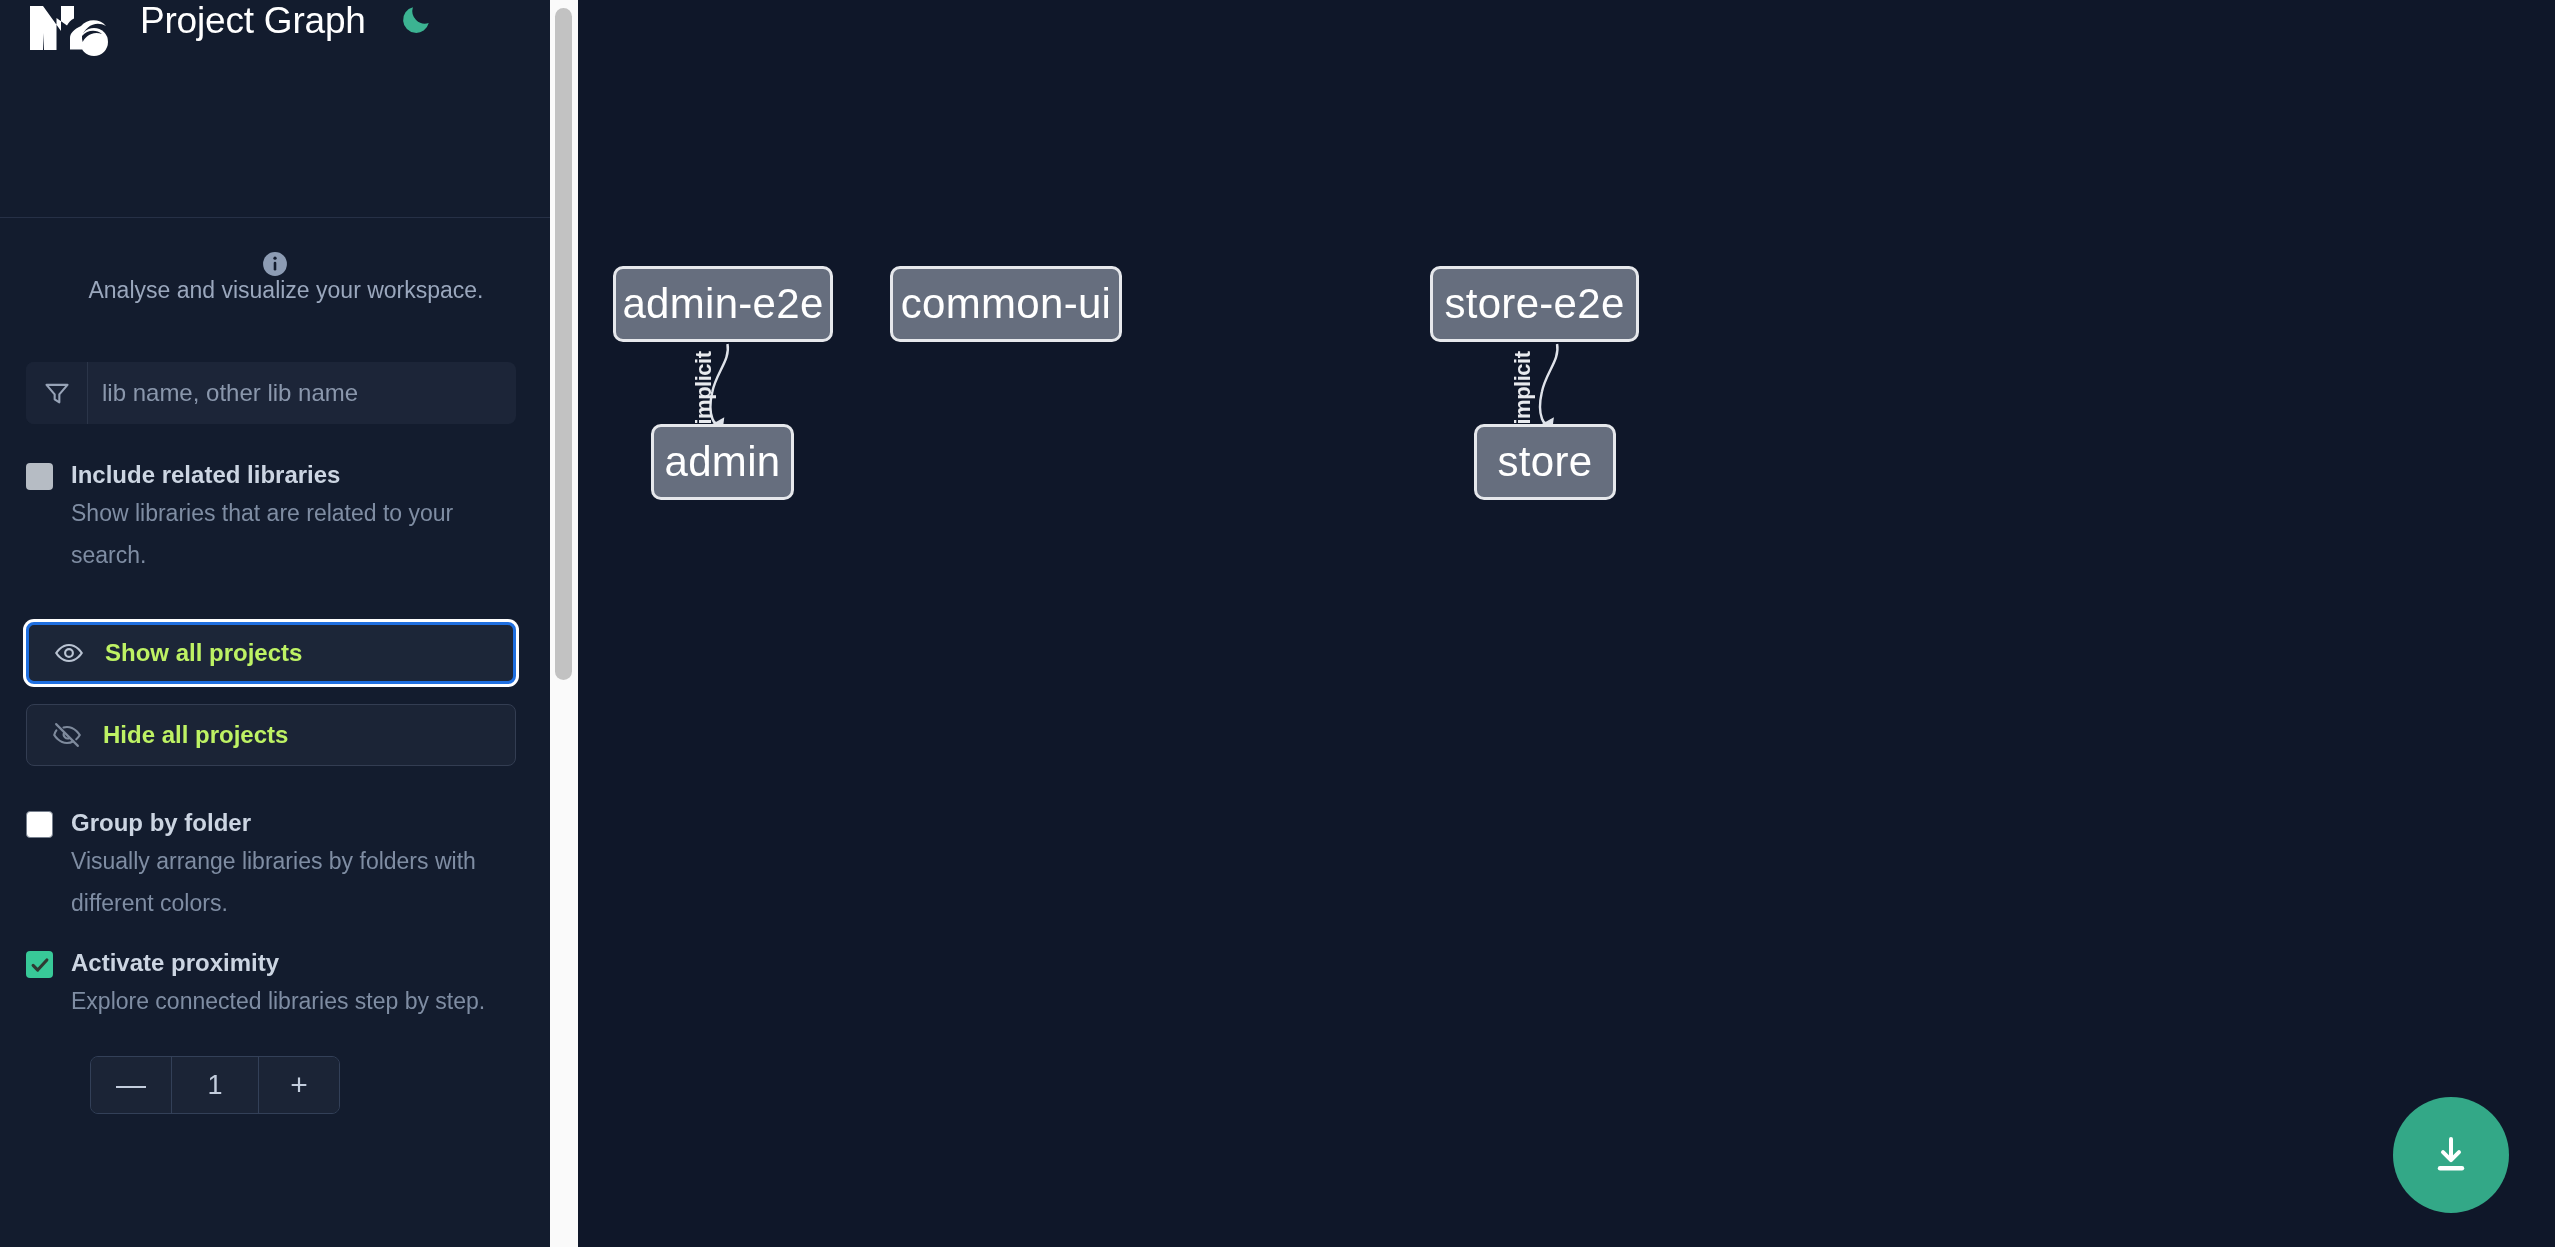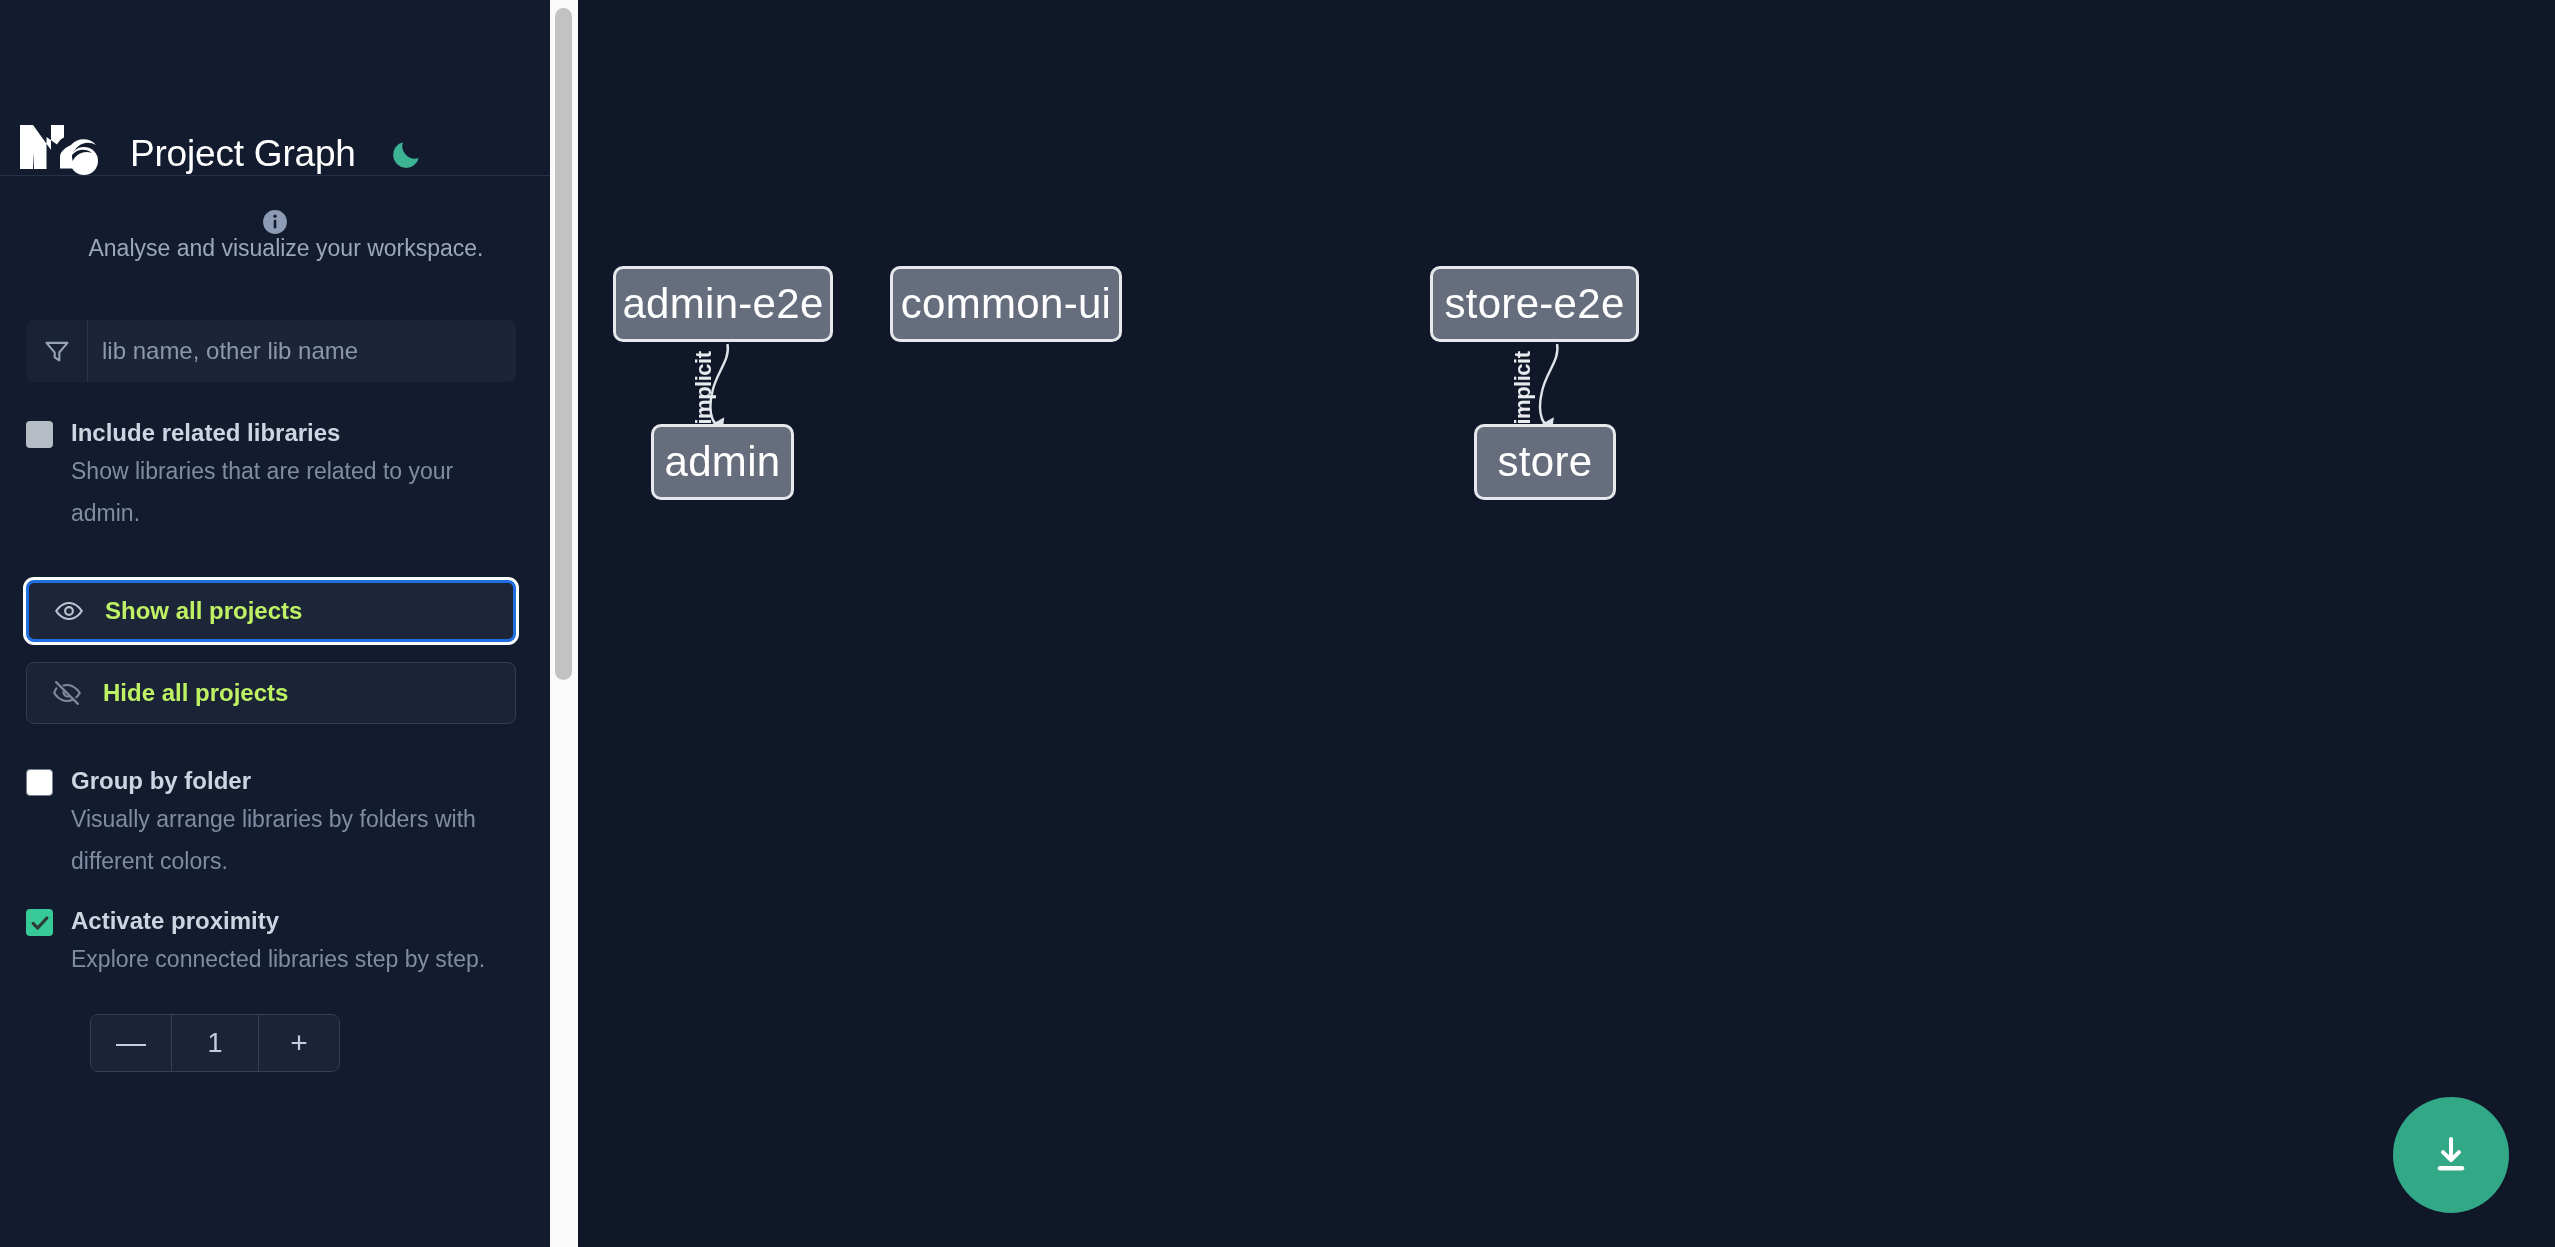--- a/index.html
+++ b/index.html
@@ -15,23 +15,23 @@
   .sidebar {
     position: relative;
     width: 550px; height: 1247px;
     background: #131c2e;
     flex: 0 0 550px;
     overflow: hidden;
   }
   .sidebar-inner { width: 550px; }
 
   .brand-row {
-    height: 176px;
-    display: flex; align-items: flex-end;
-    padding-left: 16px;
+    height: 218px;
+    display: flex; align-items: flex-start;
+    padding-left: 26px;
     border-bottom: 1px solid #263046;
   }
   .nx-logo { width: 84px; height: 56px; flex: 0 0 84px; }
   .brand-title {
     margin-left: 30px;
     color: #ffffff;
     font-size: 37px;
     font-weight: 400;
     letter-spacing: -0.2px;
     white-space: nowrap;
@@ -273,21 +273,21 @@
             <path d="M3 5h18l-7 8.2V20l-4-2.6v-4.2z" fill="none" stroke="#97a3b7" stroke-width="1.8" stroke-linejoin="round"></path>
           </svg>
         </div>
         <input class="filter-input" type="text" placeholder="lib name, other lib name" style="">
       </div>
 
       <div class="check-row">
         <div class="cbox disabled"></div>
         <div class="check-texts">
           <div class="check-title">Include related libraries</div>
-          <div class="check-desc">Show libraries that are related to your admin.</div>
+          <div class="check-desc">Show libraries that are related to your search.</div>
         </div>
       </div>
 
       <div class="btn-stack">
         <div class="pbtn focused">
           <span class="pbtn-icon">
             <svg viewBox="0 0 24 24" width="30" height="30" aria-hidden="true">
               <path d="M1.8 12S5.5 5.6 12 5.6 22.2 12 22.2 12 18.5 18.4 12 18.4 1.8 12 1.8 12z" fill="none" stroke="#b9c3d2" stroke-width="1.7"></path>
               <circle cx="12" cy="12" r="3.1" fill="none" stroke="#b9c3d2" stroke-width="1.7"></circle>
             </svg>

